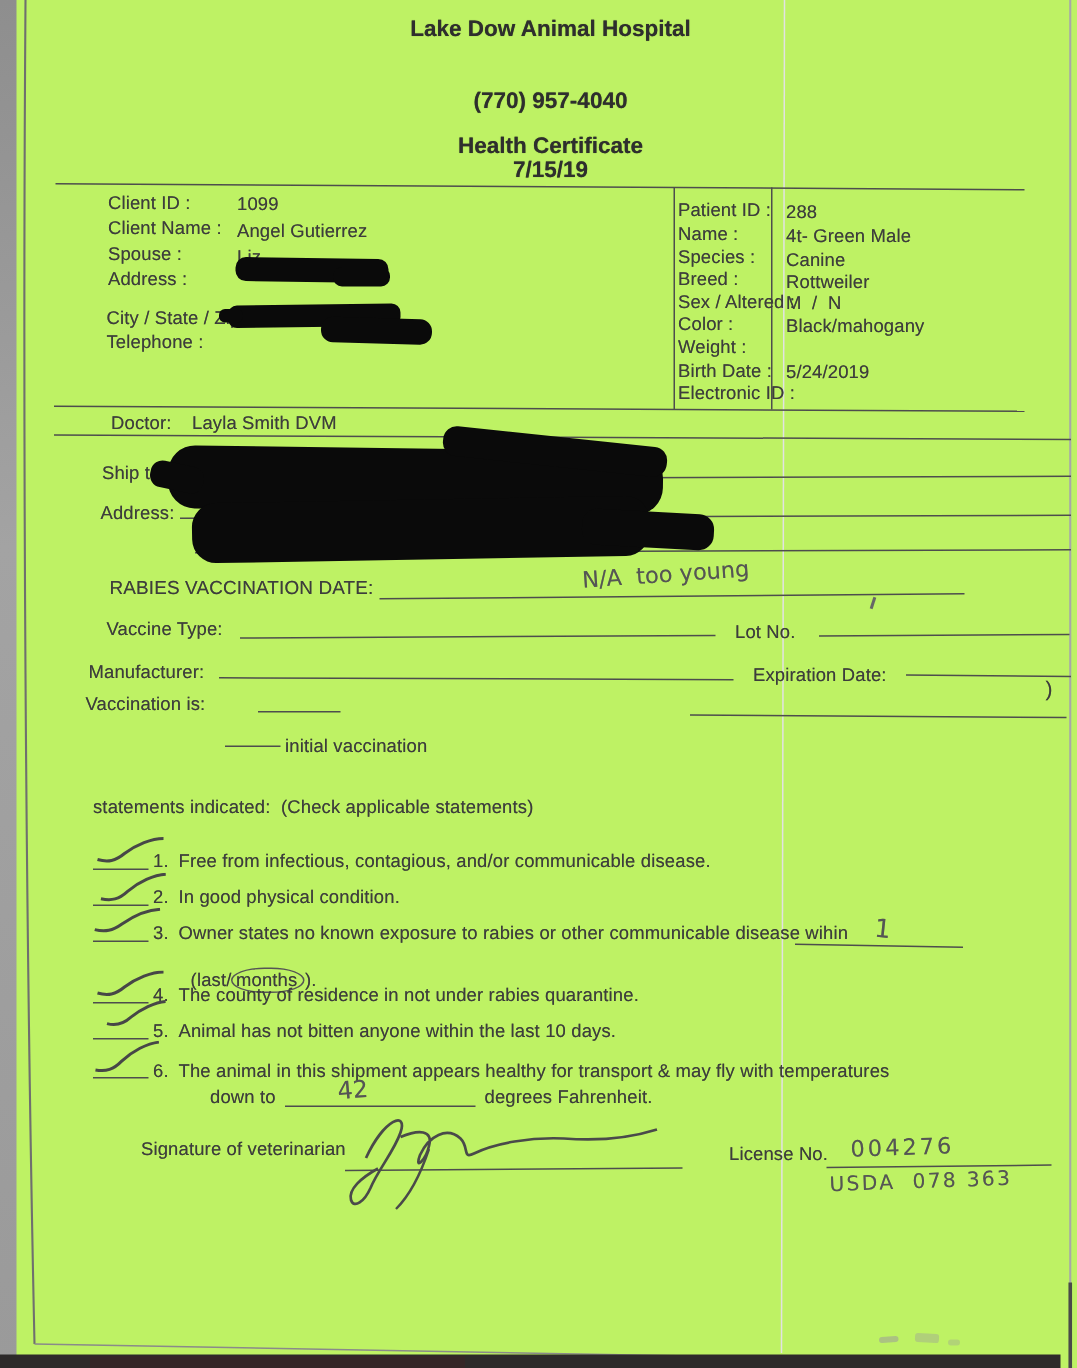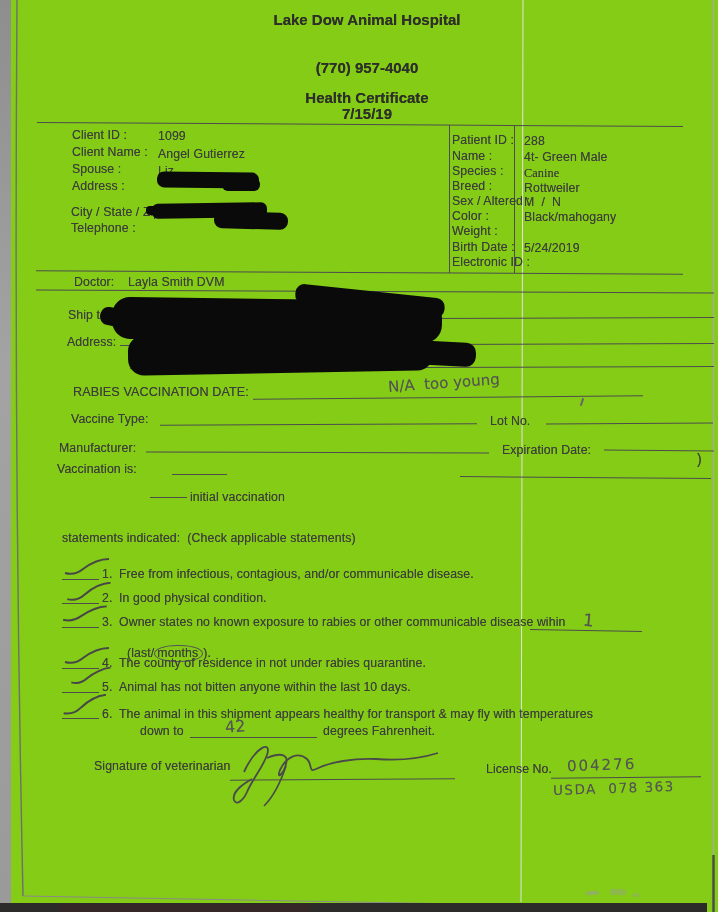--- a/index.html
+++ b/index.html
@@ -1,16 +1,16 @@
 <!DOCTYPE html>
 <html><head>
 <meta charset="utf-8">
 <style>
   html,body{margin:0;padding:0;background:#ffffff;}
-  #page{position:relative;width:718px;height:912px;background:#84cc16;overflow:hidden;
+  #page{position:relative;width:718px;height:912px;background:#bef264;overflow:hidden;
         font-family:"Liberation Sans", sans-serif;color:#3b3b3b;}
   .lbl{position:absolute;font-size:12.3px;line-height:14px;white-space:pre;color:#3d3d3d;
        text-shadow:0 0 .4px rgba(40,40,40,.55);letter-spacing:.1px;}
   .hdr{position:absolute;left:20px;width:694px;text-align:center;font-weight:bold;font-size:15px;
        line-height:16px;color:#2e2e2e;text-shadow:0 0 .5px rgba(0,0,0,.6);white-space:pre;}
   .rule{position:absolute;height:1.3px;background:#4d4d4d;}
   .vrule{position:absolute;width:1.3px;background:#4d4d4d;}
   .hw{position:absolute;font-family:"DejaVu Sans", sans-serif;color:#555;white-space:pre;
       text-shadow:0 0 .4px rgba(60,60,60,.4);}
   .redact{position:absolute;background:#0a0a0a;}
@@ -61,21 +61,21 @@
   <div class="redact" style="left:222px;top:178px;width:38px;height:13px;border-radius:6px;"></div>
   <div class="redact" style="left:152px;top:203px;width:115px;height:15px;border-radius:6px;transform:rotate(-.8deg);"></div>
   <div class="redact" style="left:214px;top:212px;width:74px;height:17px;border-radius:8px;transform:rotate(1.5deg);"></div>
   <div class="redact" style="left:146px;top:206px;width:16px;height:9px;border-radius:4px;"></div>
 
   <div class="lbl" style="left:452px;top:133px;">Patient ID :</div>
   <div class="lbl" style="left:524px;top:134px;">288</div>
   <div class="lbl" style="left:452px;top:149px;">Name :</div>
   <div class="lbl" style="left:524px;top:150px;">4t- Green Male</div>
   <div class="lbl" style="left:452px;top:164px;">Species :</div>
-  <div class="lbl" style="left:524px;top:166px;font-family:Liberation Serif, serif;">Canine</div>
+  <div class="lbl" style="left:524px;top:166px;">Canine</div>
   <div class="lbl" style="left:452px;top:179px;">Breed :</div>
   <div class="lbl" style="left:524px;top:181px;">Rottweiler</div>
   <div class="lbl" style="left:452px;top:194px;">Sex / Altered :</div>
   <div class="lbl" style="left:524px;top:195px;">M  /  N</div>
   <div class="lbl" style="left:452px;top:209px;">Color :</div>
   <div class="lbl" style="left:524px;top:210px;">Black/mahogany</div>
   <div class="lbl" style="left:452px;top:224px;">Weight :</div>
   <div class="lbl" style="left:452px;top:240px;">Birth Date :</div>
   <div class="lbl" style="left:524px;top:241px;">5/24/2019</div>
   <div class="lbl" style="left:452px;top:255px;">Electronic ID :</div>

